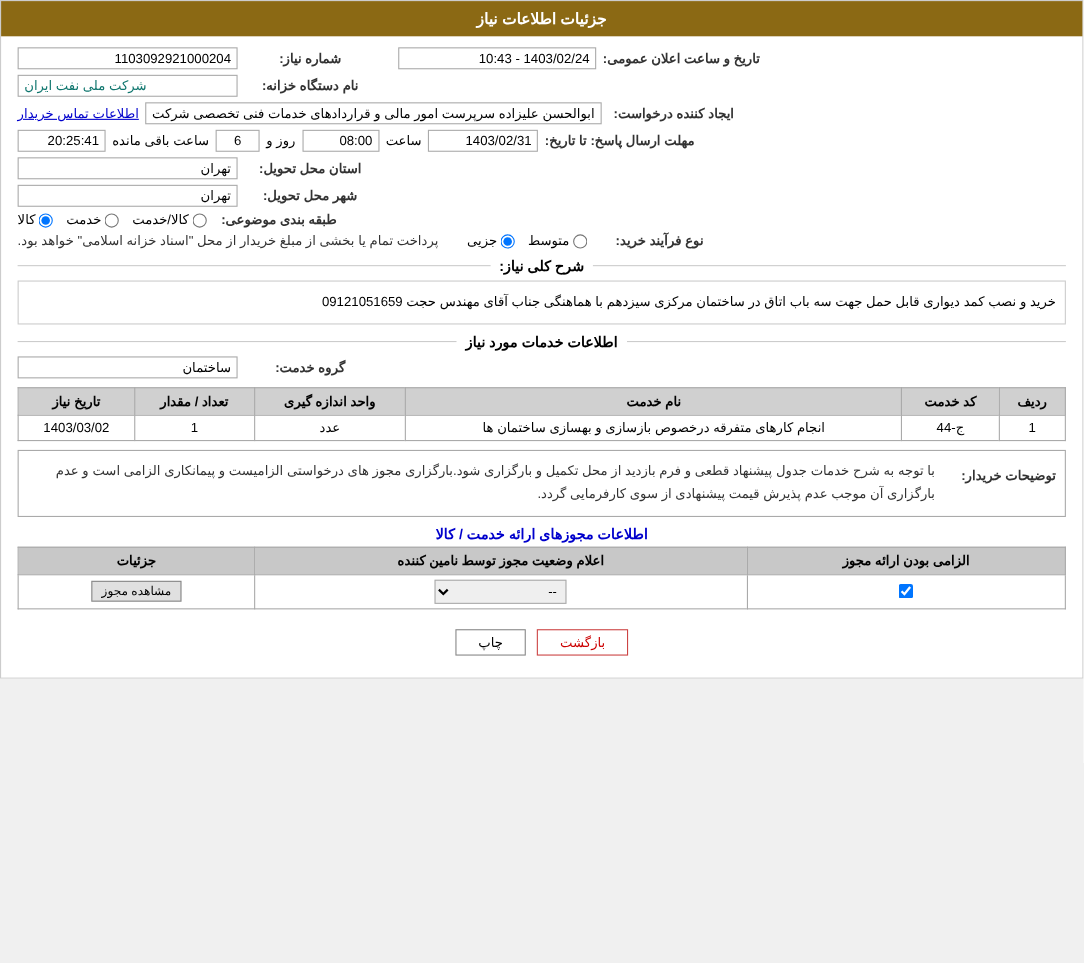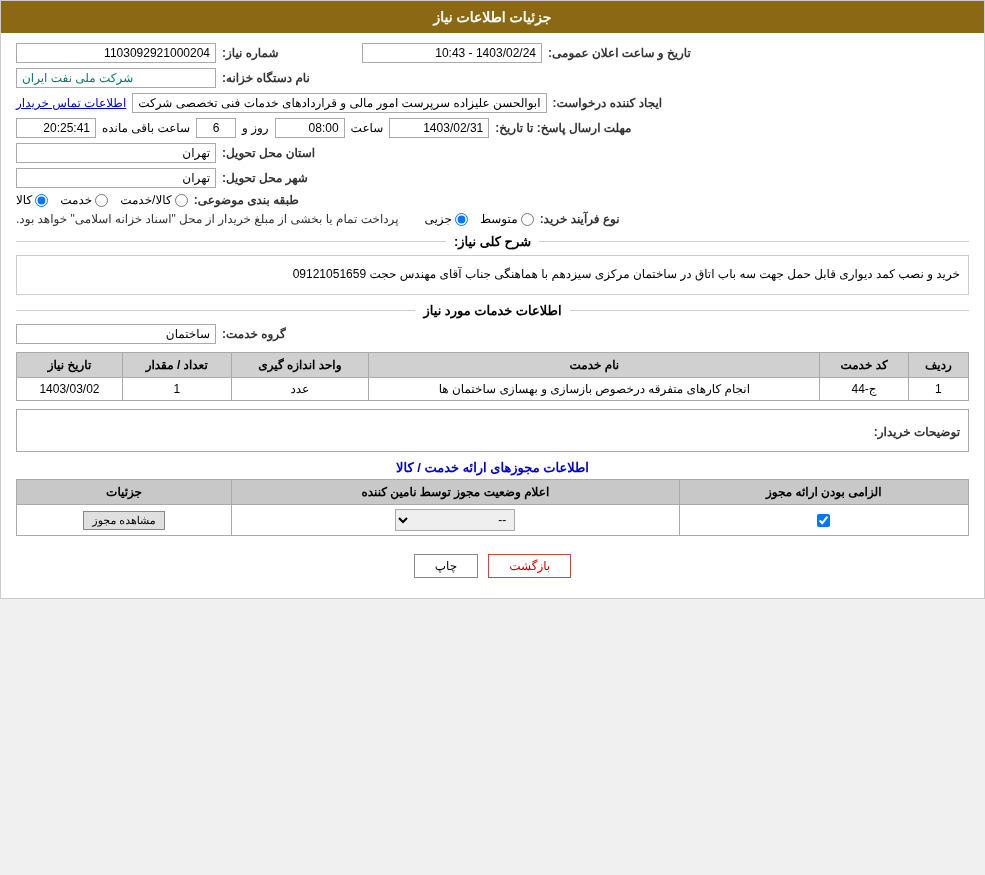--- a/index.html
+++ b/index.html
@@ -30,21 +30,21 @@
       display: flex;
       align-items: center;
       margin-bottom: 5px;
       gap: 6px;
     }
     .label {
       color: #333;
       font-weight: bold;
       white-space: nowrap;
       min-width: 120px;
-      text-align: left;
+      text-align: center;
     }
     .input-field {
       border: 1px solid #aaa;
       background: #fff;
       padding: 2px 5px;
       min-height: 20px;
       min-width: 180px;
       font-family: Tahoma, Arial, sans-serif;
       font-size: 12px;
     }
@@ -316,20 +316,21 @@
         <td>عدد</td>
         <td>1</td>
         <td>1403/03/02</td>
       </tr>
           </tbody>
       </table>
 
       <div class="note-box">
         <div class="buyer-notes-row">
           <div class="buyer-notes-label">توضیحات خریدار:</div>
+          <div style="flex:1; line-height:1.8;">با توجه به شرح خدمات جدول پیشنهاد قطعی و فرم بازدید از محل تکمیل و بارگزاری شود.بارگزاری مجوز های درخواستی الزامیست و پیمانکاری الزامی است و عدم بارگزاری آن موجب عدم پذیرش قیمت پیشنهادی  از  سوی کارفرمایی گردد.</div>
         </div>
       </div>
     </div>
 
     <div style="margin: 8px 0;">
       <div class="licenses-header">اطلاعات مجوزهای ارائه خدمت / کالا</div>
       <table class="licenses-table">
         <thead>
           <tr>
             <th>الزامی بودن ارائه مجوز</th>

